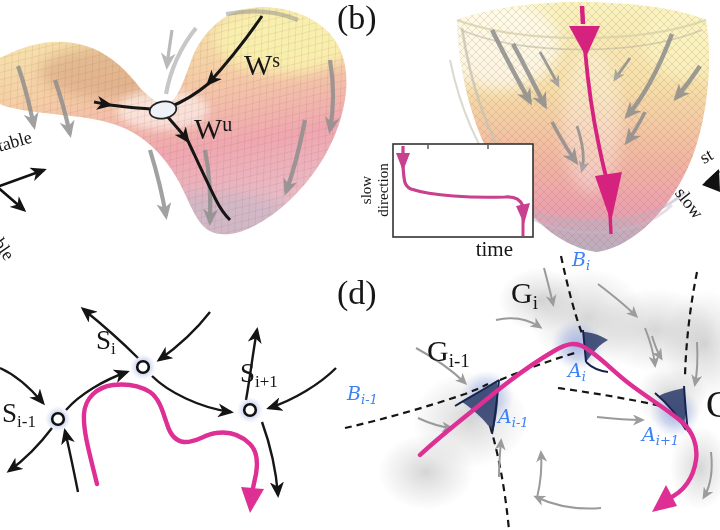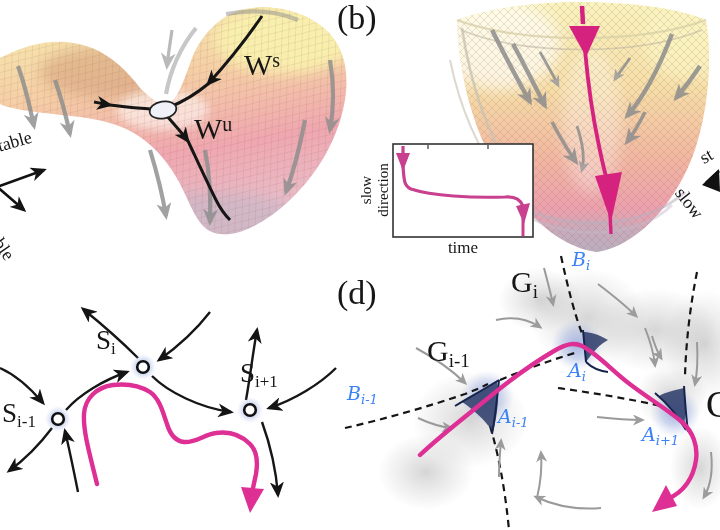--- a/index.html
+++ b/index.html
@@ -14,21 +14,21 @@
   .slbl{font-size:27px;}
   .slbl sub{font-size:17px;vertical-align:-5px;}
   .glbl{font-size:30px;}
   .glbl sub{font-size:19px;vertical-align:-6px;}
   .glbl-big{font-size:37px;}
   .script{font-style:italic;color:#3b82f6;font-size:19px;
           font-family:"DejaVu Serif","Liberation Serif",serif;}
   .script sub{font-size:13px;vertical-align:-4px;}
   .axis-word{font-size:18px;}
   .inset-ylabel{font-size:15px;text-align:center;line-height:17px;}
-  .inset-xlabel{font-size:17px;text-align:center;}
+  .inset-xlabel{font-size:21px;text-align:right;}
 </style>
 </head>
 <body>
 
 <div id="stage">
 
 <svg id="art" width="720" height="530" viewBox="0 0 720 530">
   <defs>
     <linearGradient id="gradA" x1="0" y1="0" x2="0.25" y2="1">
       <stop offset="0" stop-color="#f7f0ae"></stop>
@@ -302,21 +302,21 @@
 <div class="lbl inset-xlabel" style="left:413px;top:239px;width:100px;">time</div>
 <div class="lbl axis-word" style="left:701px;top:150px;transform:rotate(-30deg);transform-origin:left center;">st</div>
 <div class="lbl axis-word" style="left:686px;top:184px;transform:rotate(52deg);transform-origin:left top;">slow</div>
 
 <div class="lbl slbl" style="left:2px;top:400px;"><span>S</span><sub>i-1</sub></div>
 <div class="lbl slbl" style="left:96px;top:327px;"><span>S</span><sub>i</sub></div>
 <div class="lbl slbl" style="left:240px;top:360px;"><span>S</span><sub>i+1</sub></div>
 
 <div class="lbl panel-letter" style="left:337px;top:276px;">(d)</div>
 <div class="lbl glbl" style="left:427px;top:336px;"><span>G</span><sub>i-1</sub></div>
-<div class="lbl glbl" style="left:511px;top:267px;"><span>G</span><sub>i</sub></div>
+<div class="lbl glbl" style="left:511px;top:278px;"><span>G</span><sub>i</sub></div>
 <div class="lbl glbl-big" style="left:706px;top:386px;"><span>G</span><sub></sub></div>
 <div class="lbl script" style="left:347px;top:384px;"><span>B</span><sub>i-1</sub></div>
 <div class="lbl script" style="left:572px;top:250px;"><span>B</span><sub>i</sub></div>
 <div class="lbl script" style="left:498px;top:407px;"><span>A</span><sub>i-1</sub></div>
 <div class="lbl script" style="left:568px;top:361px;"><span>A</span><sub>i</sub></div>
 <div class="lbl script" style="left:636px;top:425px;margin-left:6px;"><span>A</span><sub>i+1</sub></div>
 
 </div>
 
 </body></html>

